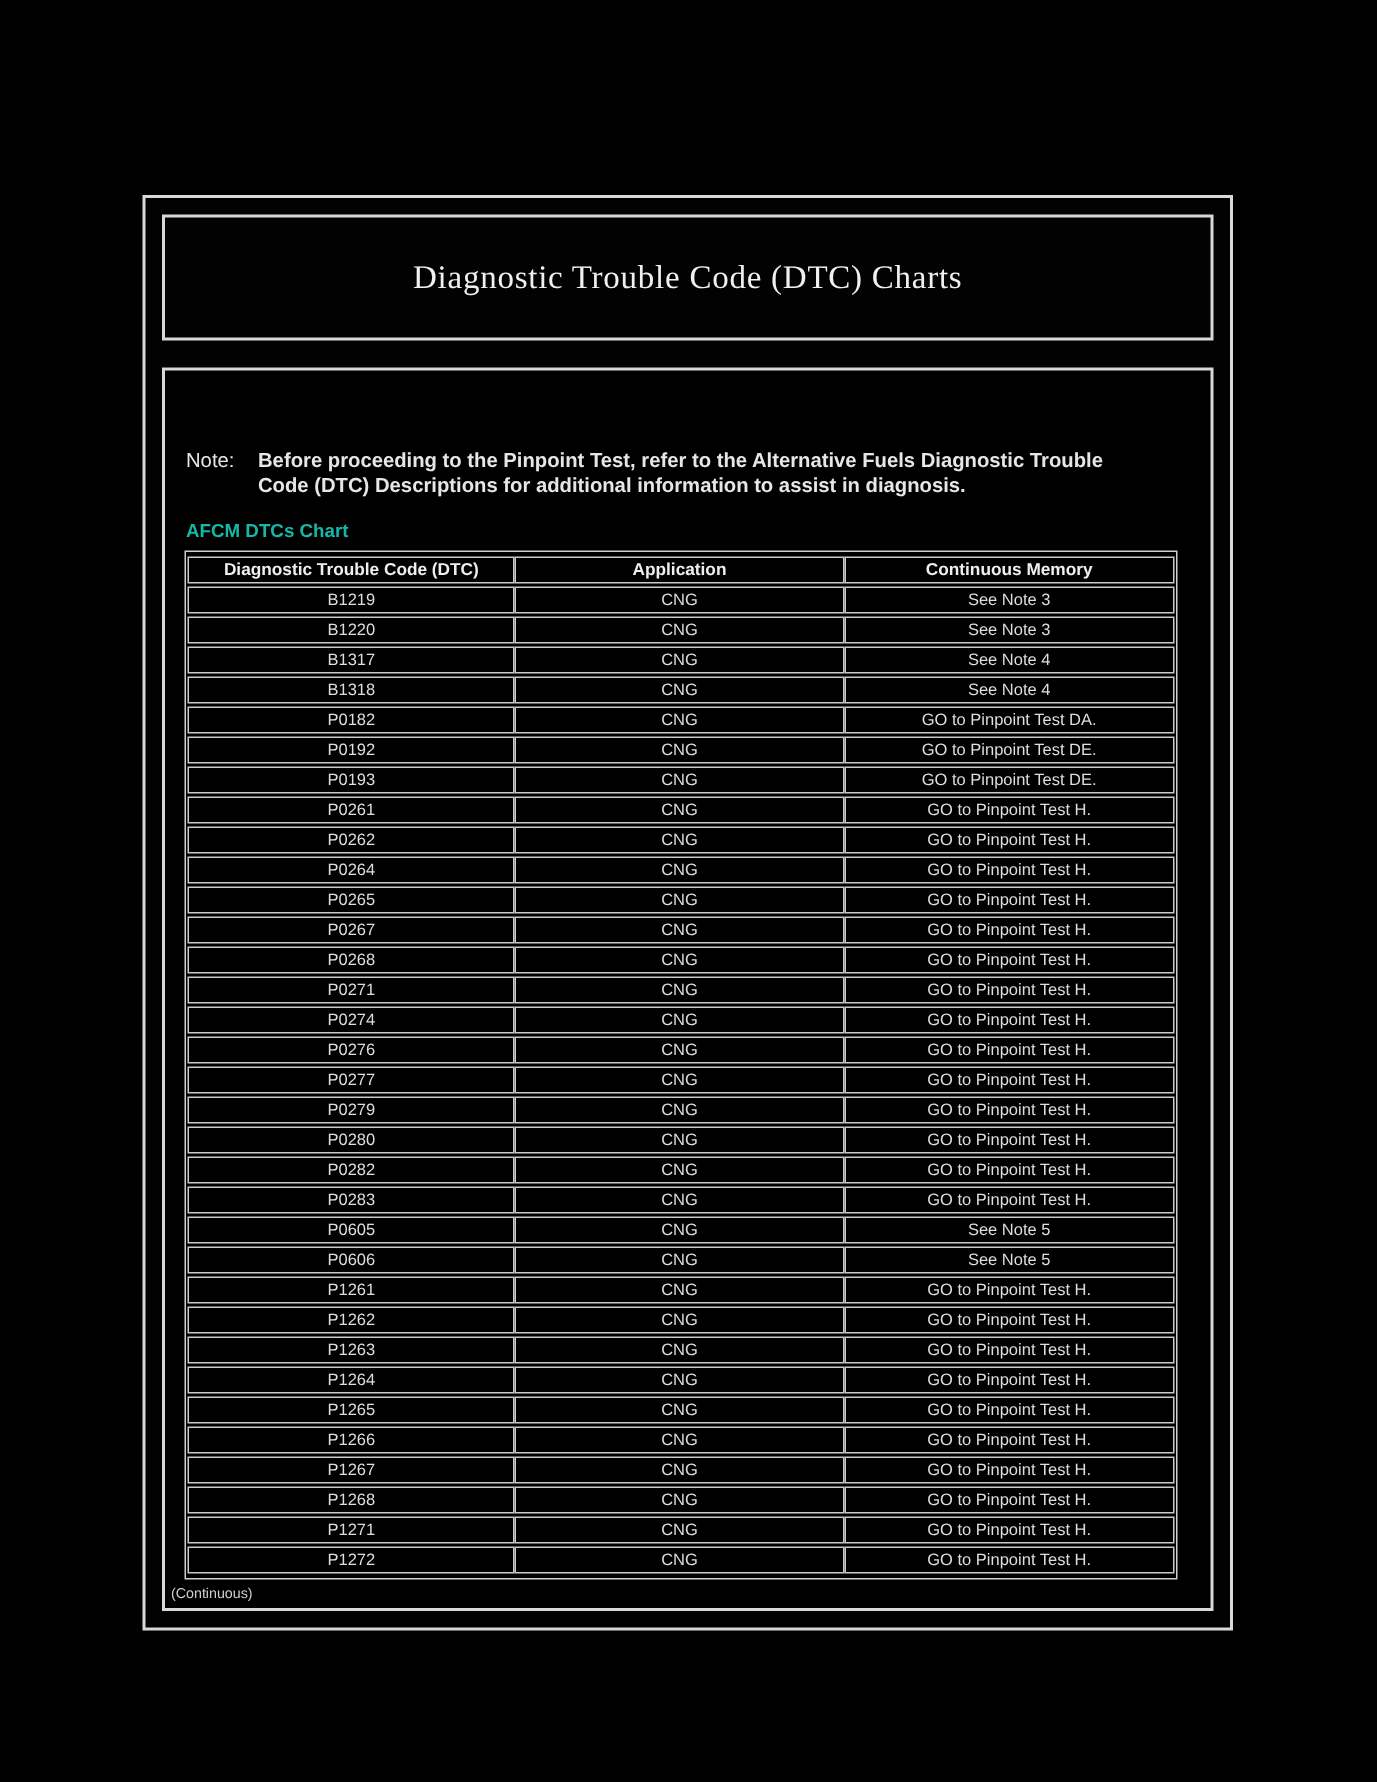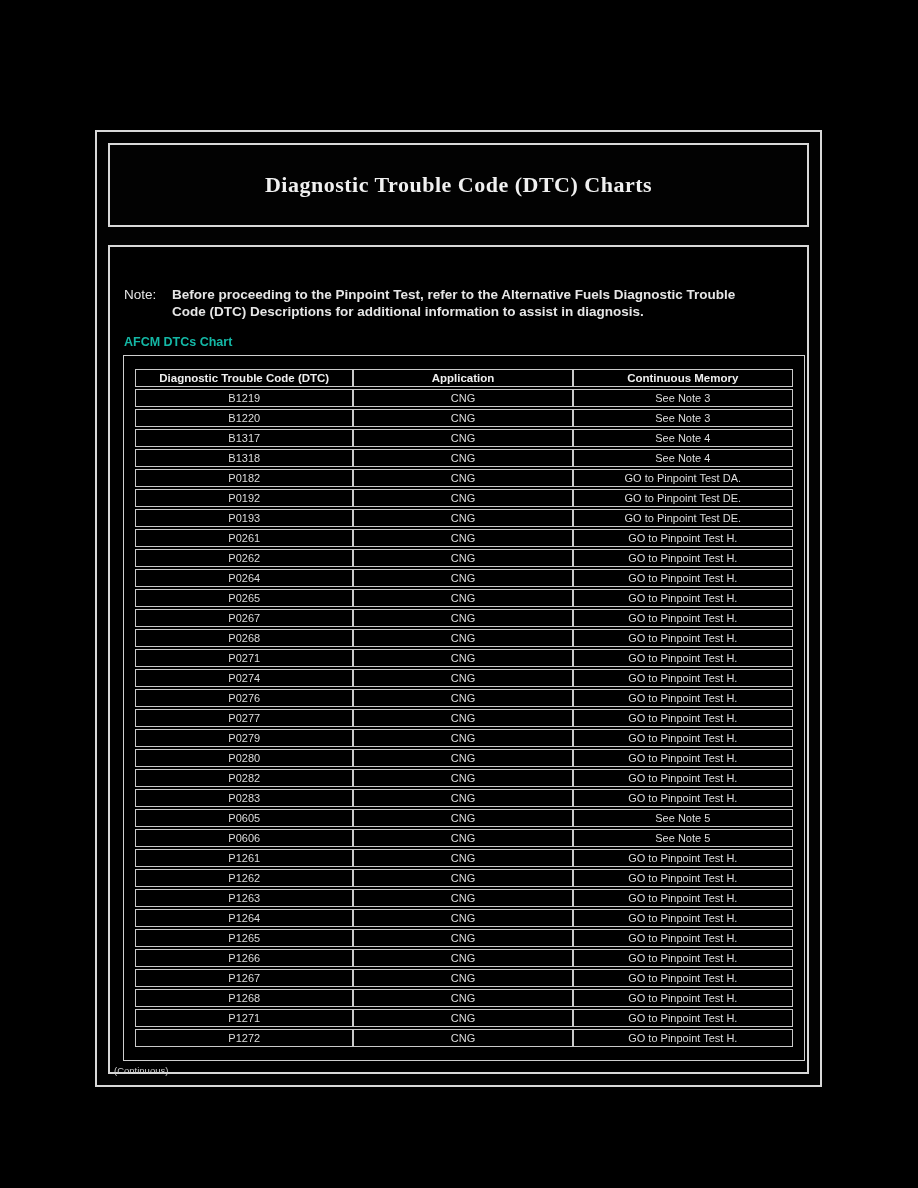--- a/index.html
+++ b/index.html
@@ -36,38 +36,38 @@
     top: 11px;
     height: 80px;
     border: 2px solid #d8d8d8;
     display: flex;
     align-items: center;
     justify-content: center;
   }
   .title {
     margin: 0;
     font-family: "Liberation Serif", serif;
-    font-weight: bold;
+    font-weight: normal;
     font-size: 22px;
     letter-spacing: 0.5px;
     color: #f0f0f0;
     text-align: center;
   }
   .content-box {
     position: absolute;
     left: 11px;
     right: 11px;
     top: 113px;
     bottom: 11px;
     border: 2px solid #d8d8d8;
     background: #000;
   }
   .note {
     display: flex;
-    margin: 40px 18px 0 14px;
+    margin: 52px 18px 0 14px;
     font-size: 13.5px;
     line-height: 1.25;
     color: #e6e6e6;
   }
   .note-label {
     flex: 0 0 48px;
     font-weight: normal;
   }
   .note-text {
     margin: 0;
@@ -77,21 +77,21 @@
   .chart-heading {
     margin: 14px 0 6px 14px;
     font-size: 12.5px;
     font-weight: bold;
     color: #14b8a6;
   }
   .table-wrap {
     margin-left: 13px;
     width: 658px;
     border: 1px solid #cfcfcf;
-    padding: 11px;
+    padding: 1px;
     background: #000;
   }
   table.dtc-table {
     width: 100%;
     border-collapse: separate;
     border-spacing: 0 2px;
     table-layout: fixed;
   }
   table.dtc-table th,
   table.dtc-table td {

